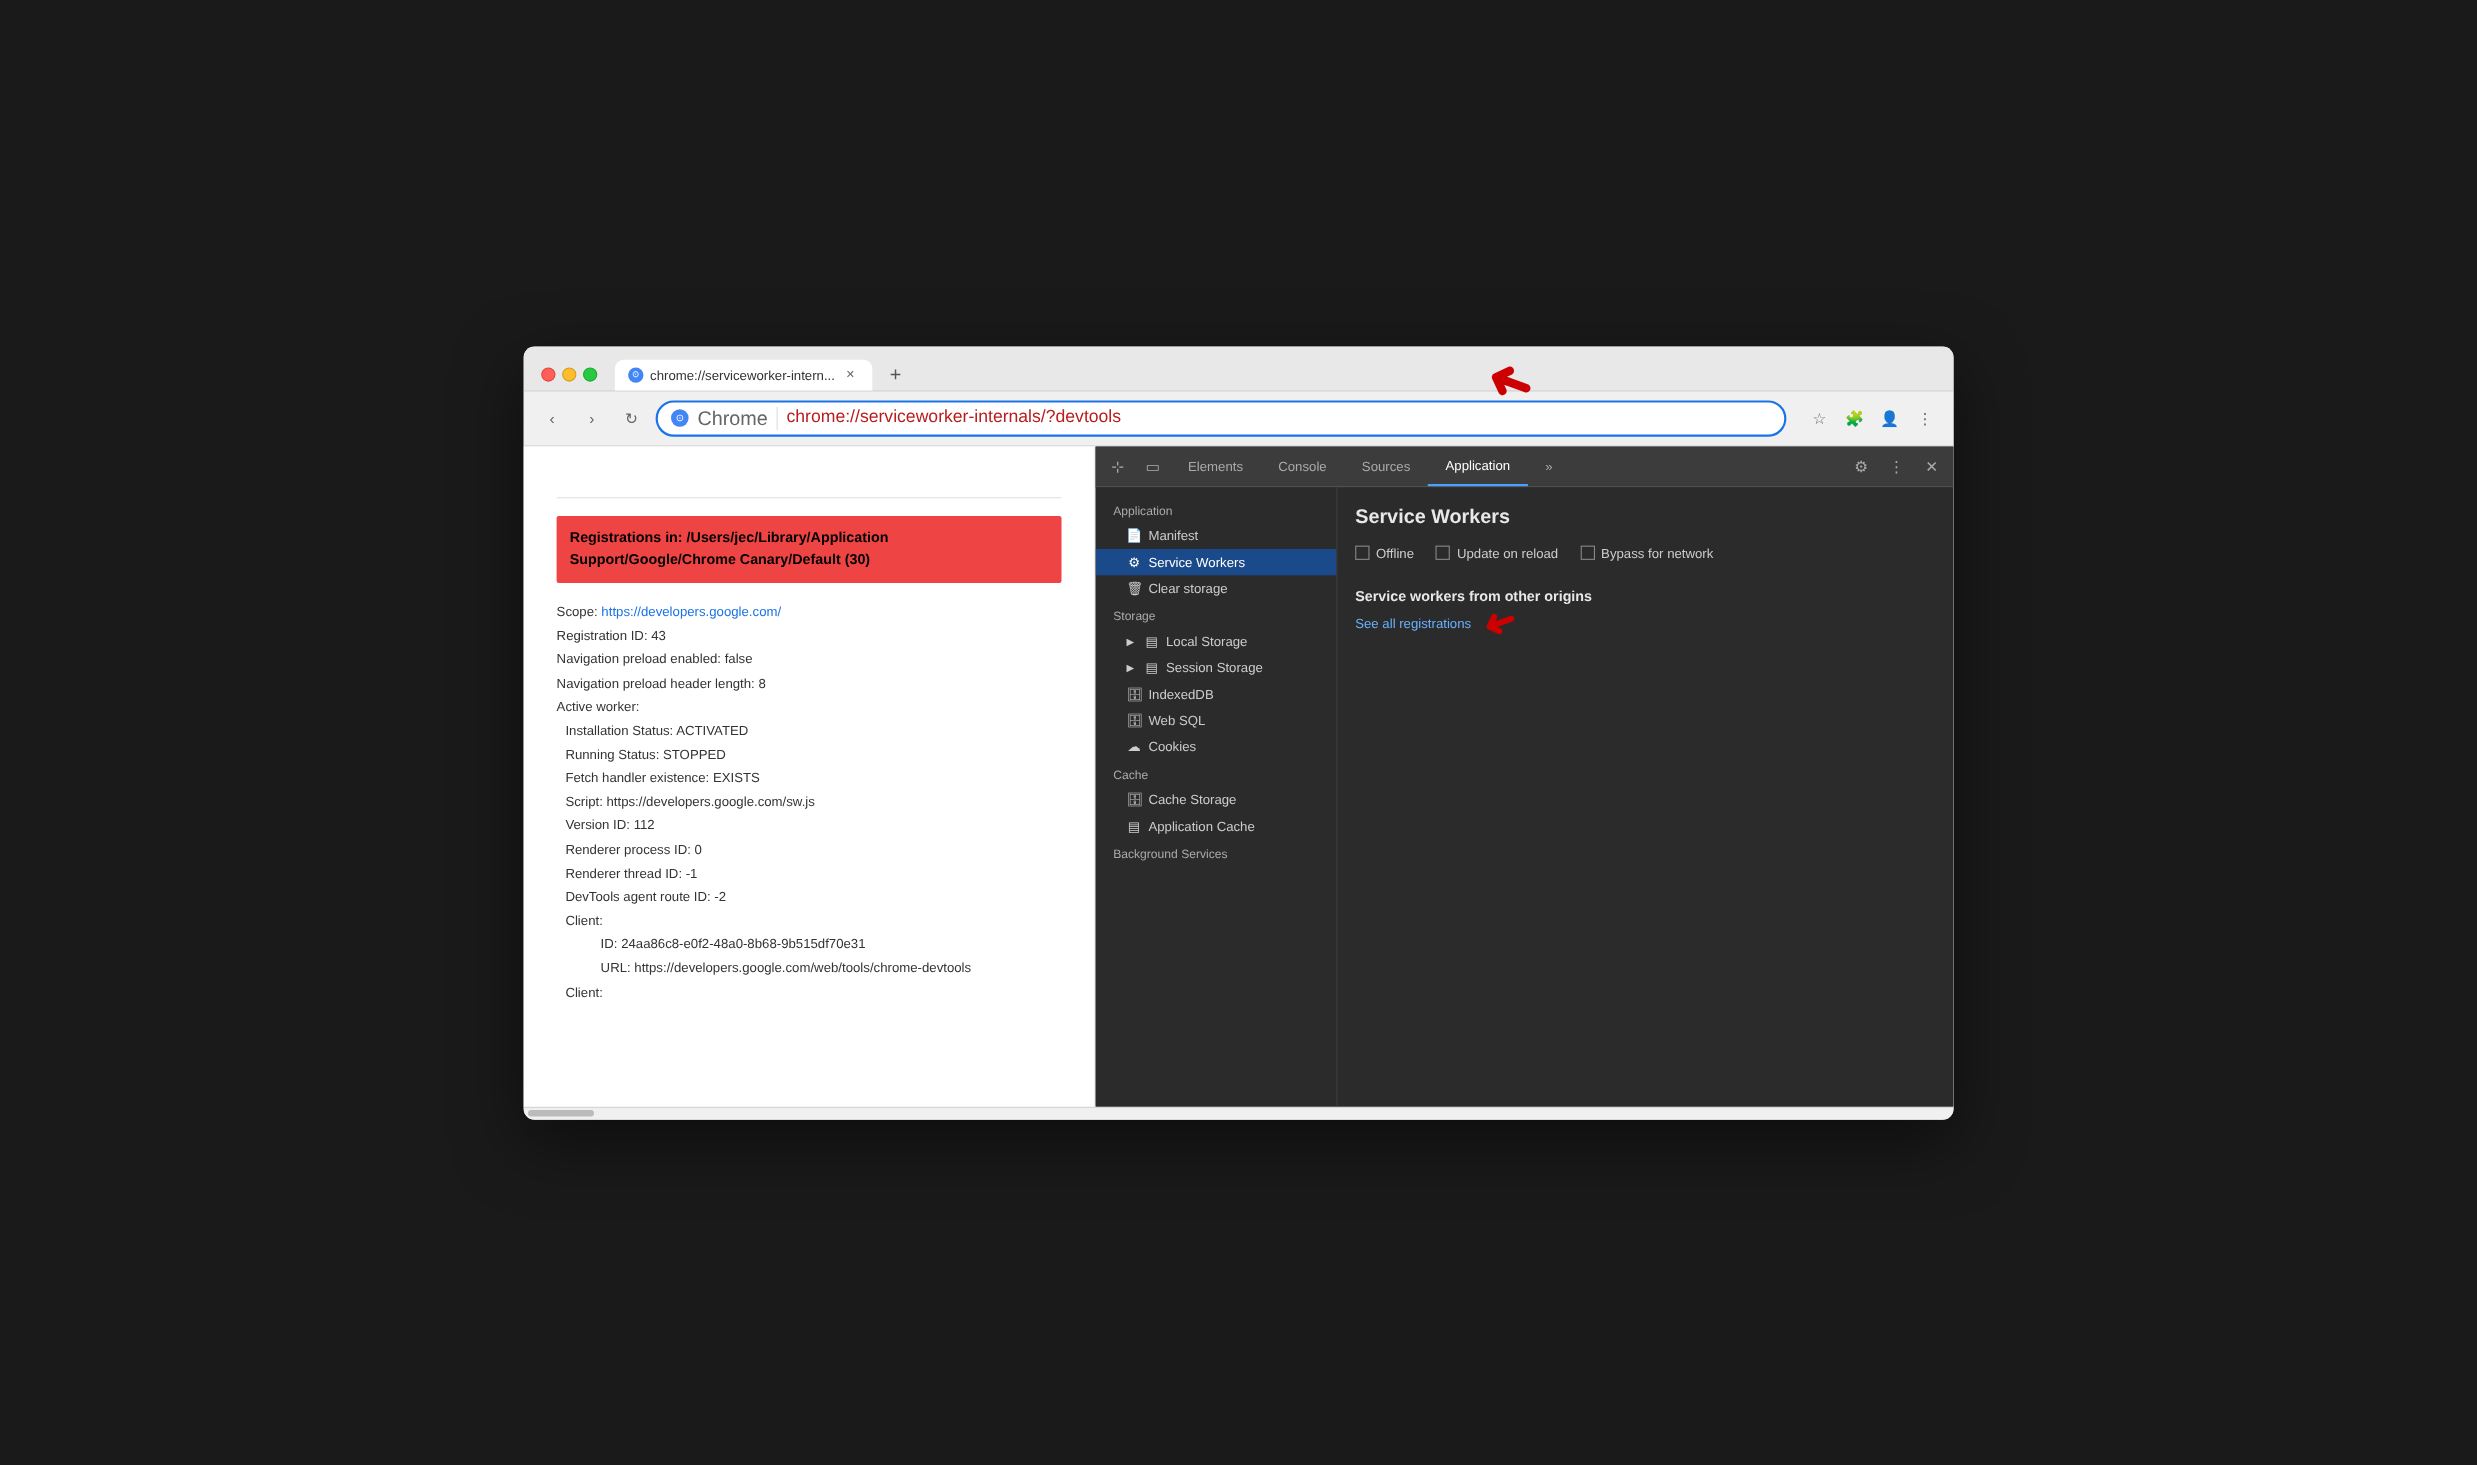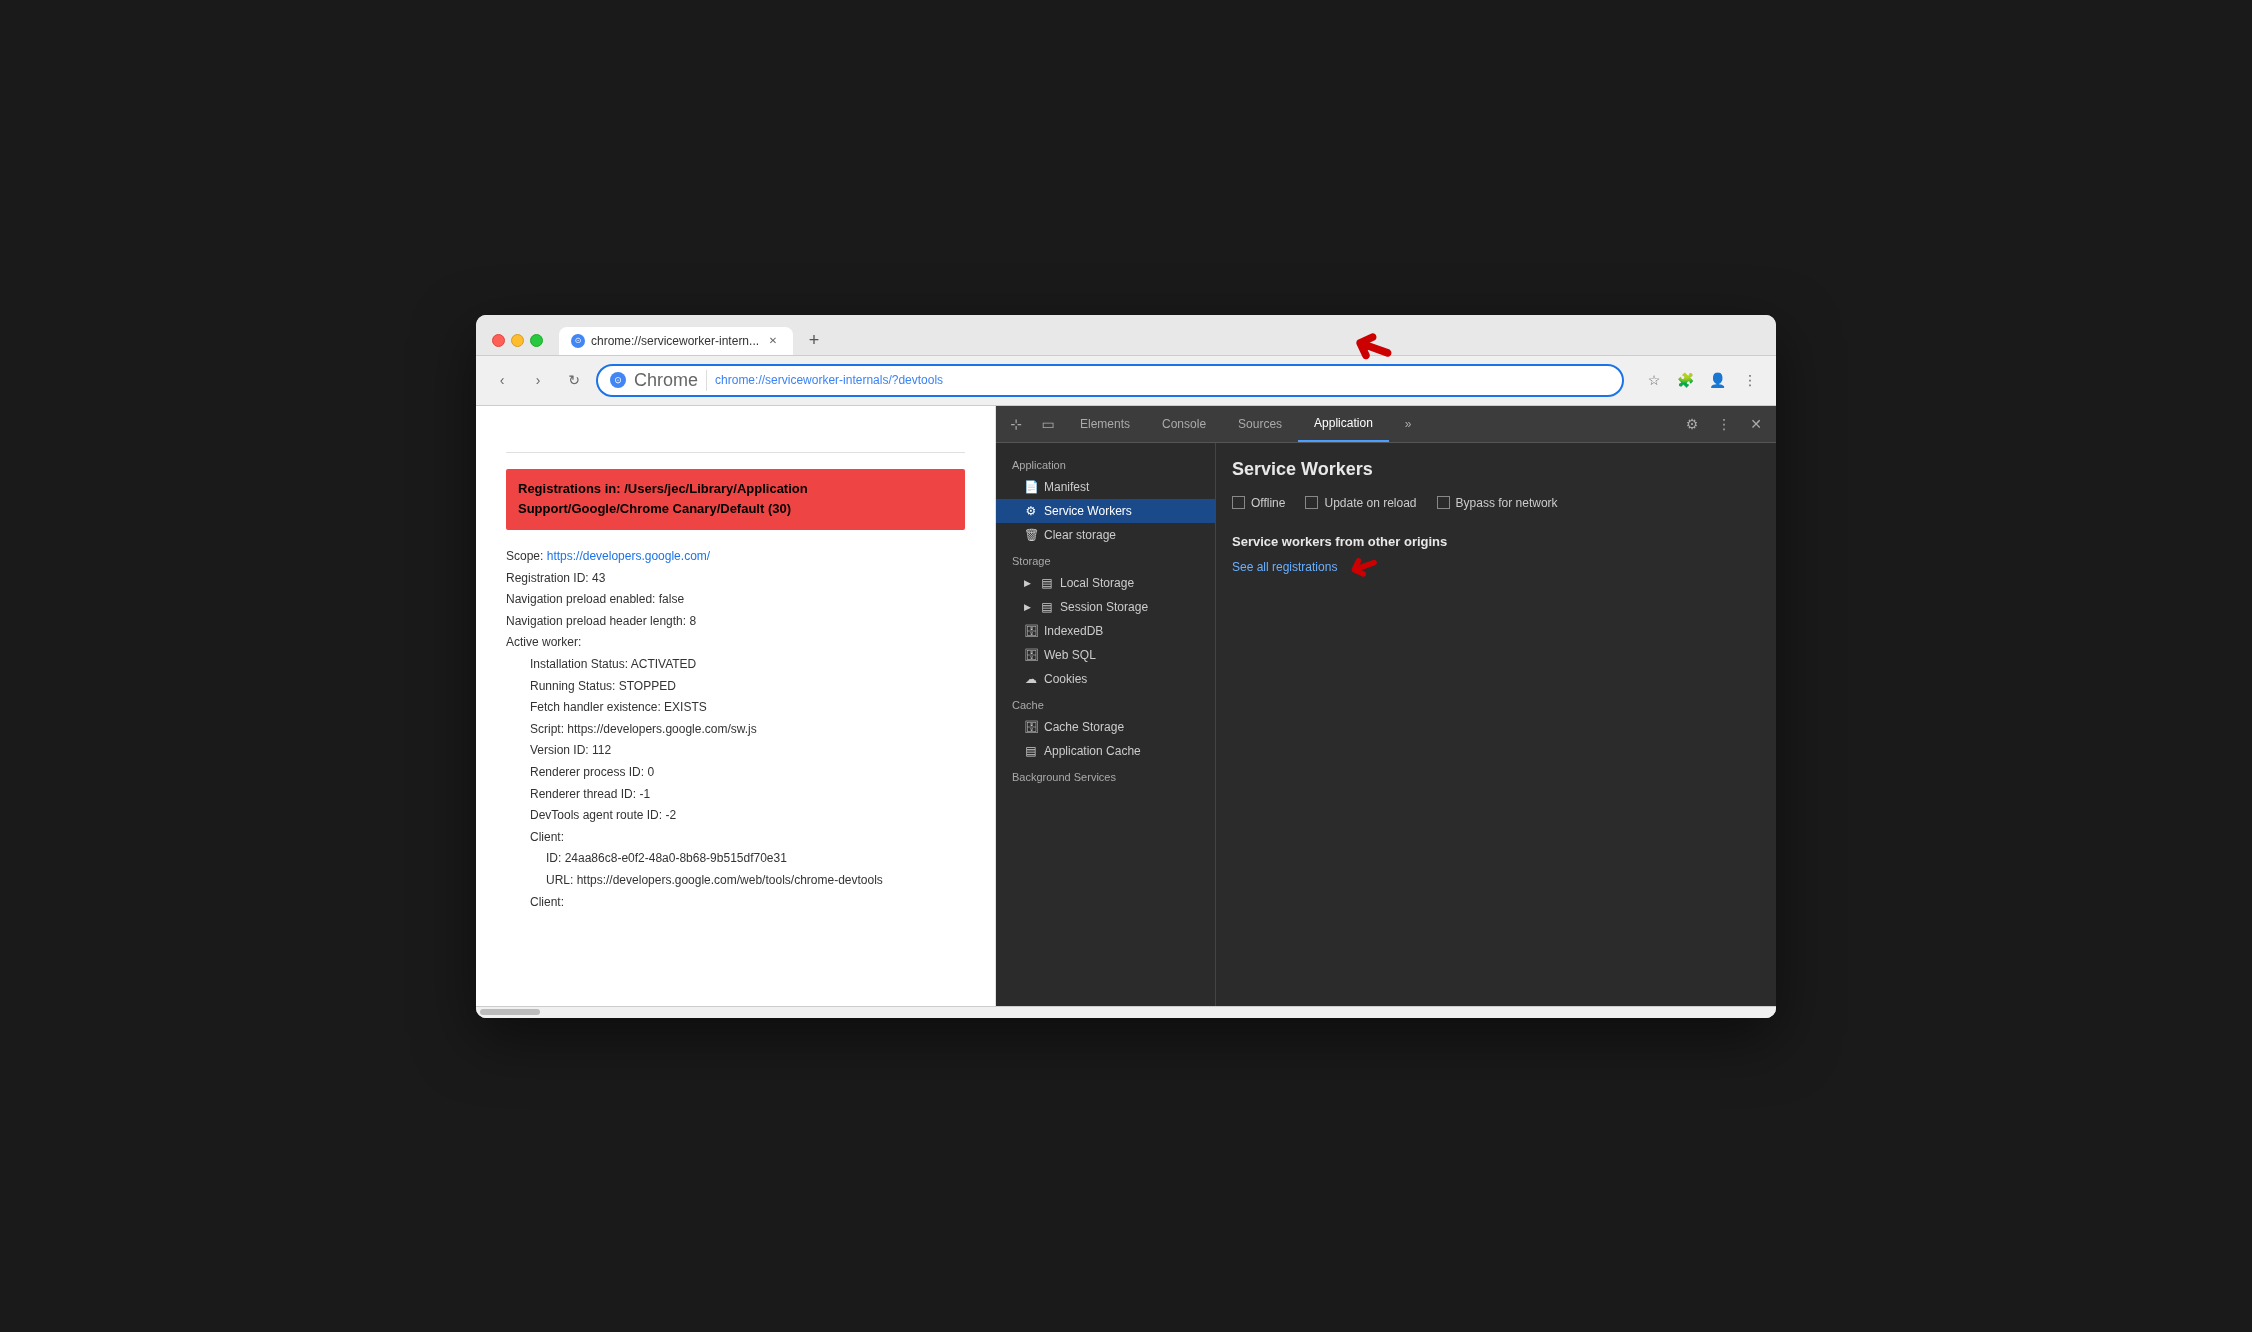--- a/index.html
+++ b/index.html
@@ -145,22 +145,22 @@
     }
 
     .address-bar-chrome-label {
       color: #666;
       font-size: 18px;
       border-right: 1px solid #ddd;
       padding-right: 8px;
     }
 
     .address-bar-url {
-      color: #3b82f6;
-      font-size: 12px;
+      color: #b91c1c;
+      font-size: 16px;
       flex: 1;
     }
 
     .nav-actions {
       display: flex;
       gap: 4px;
     }
 
     .nav-action-btn {
       width: 28px;
@@ -231,21 +231,21 @@
       text-decoration: none;
     }
 
     .worker-info {
       font-size: 12px;
       color: #333;
       line-height: 1.8;
     }
 
     .worker-info .indented {
-      margin-left: 24px;
+      margin-left: 8px;
     }
 
     
     .devtools-panel {
       flex: 1;
       background: #2b2b2b;
       display: flex;
       flex-direction: column;
     }
 

